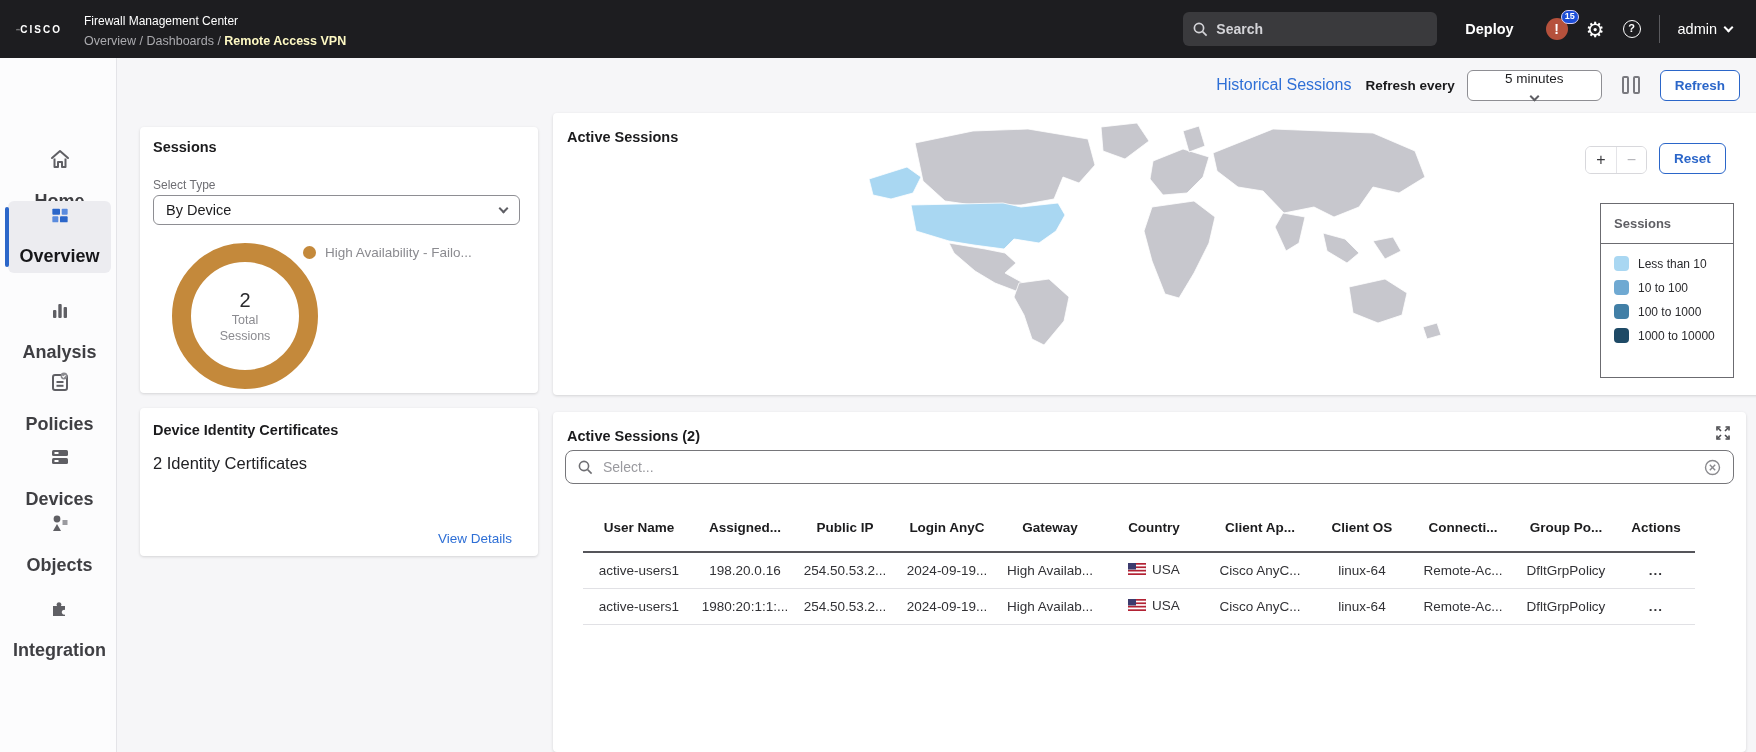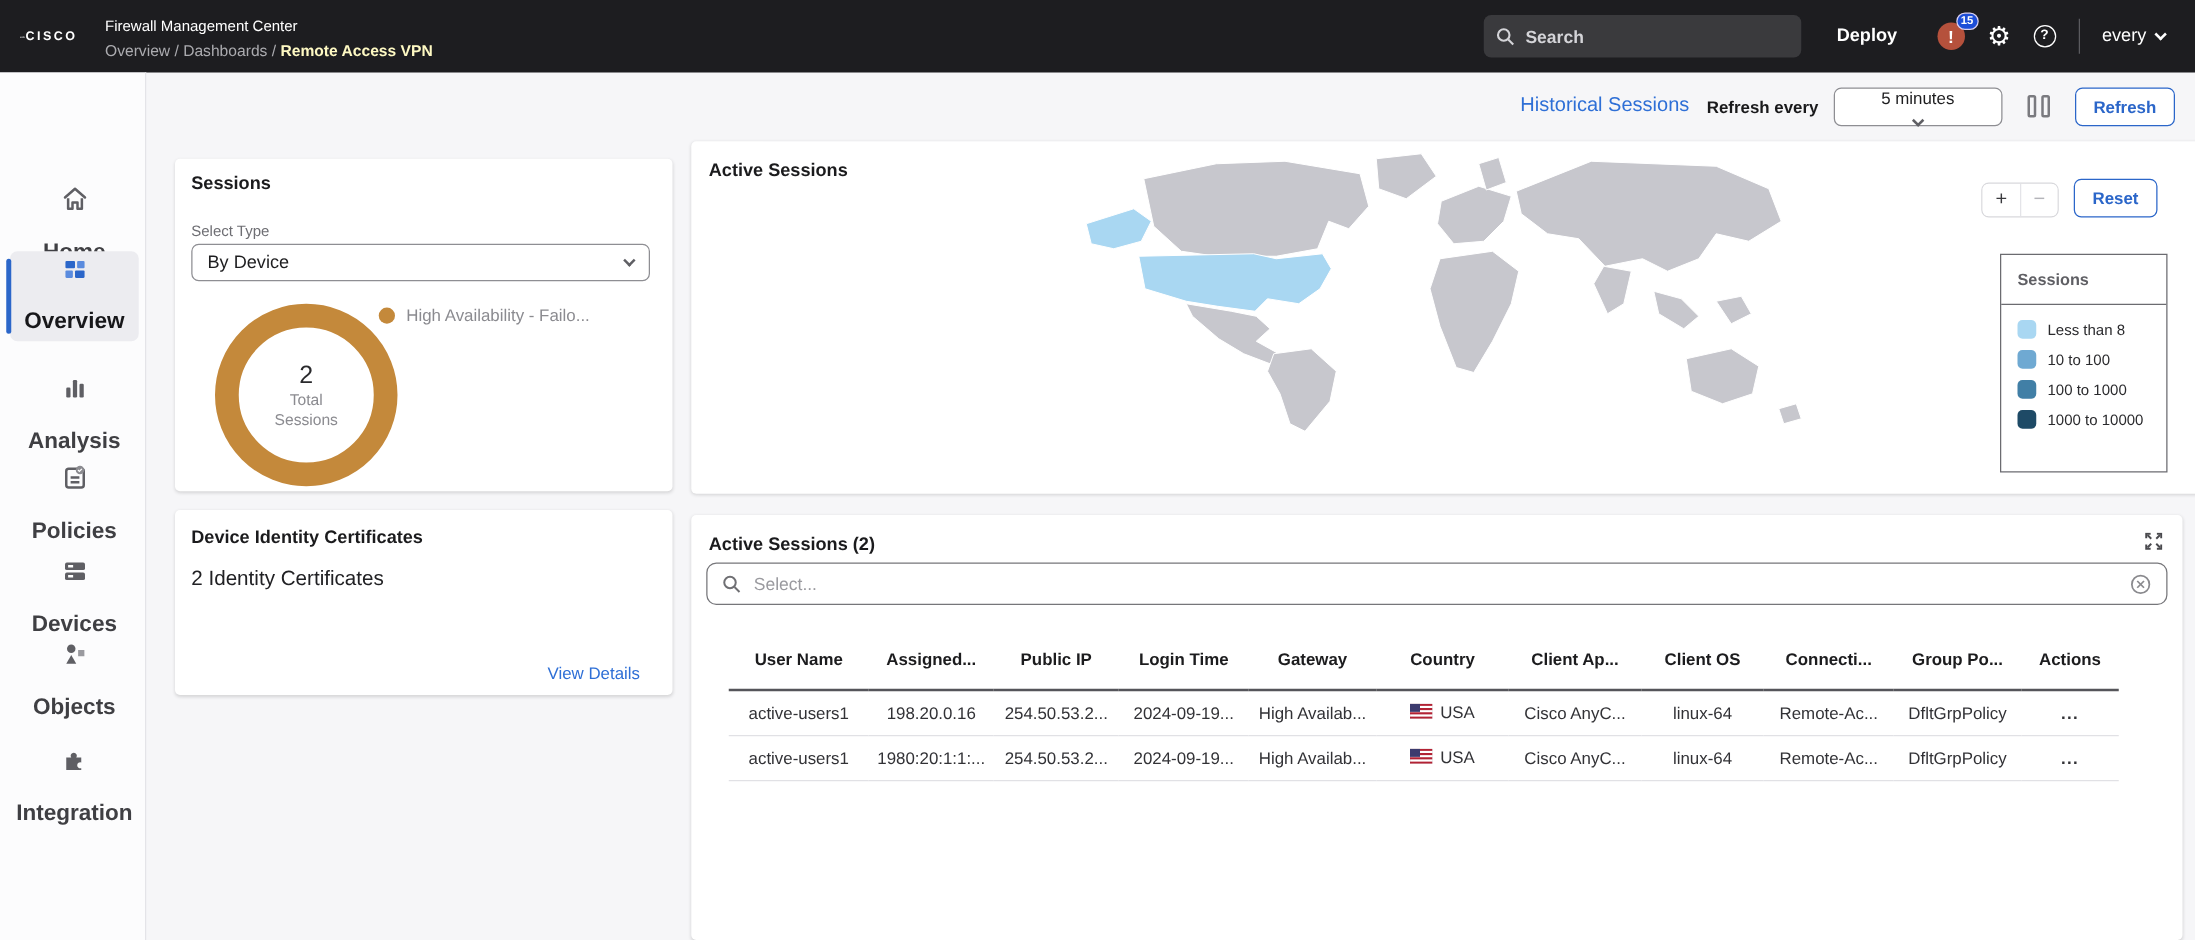--- a/index.html
+++ b/index.html
@@ -166,21 +166,21 @@
     <div class="alert-wrap">
       <div class="alert-dot">!</div>
       <div class="alert-badge">15</div>
     </div>
     <div class="hicon gear">⚙</div>
     <div class="hicon">
         <span class="help-circle">?</span>
       </div>
     <div class="hdivider"></div>
     <div class="huser">
-      <span>every</span>
+      <span>admin</span>
       <span class="chev"></span>
     </div>
   </div>
 </div>
 
 <div class="sidebar">
   <div class="side-item si-1">
     <svg width="22" height="20" viewBox="0 0 22 20">
       <path d="M3 9 L11 2 L19 9" fill="none" stroke="#5f5f64" stroke-width="2" stroke-linecap="round" stroke-linejoin="round"></path>
       <path d="M5.5 9.5 V18 H9 v-5 h4 v5 h3.5 V9.5" fill="none" stroke="#5f5f64" stroke-width="2" stroke-linejoin="round"></path>
@@ -309,21 +309,21 @@
     <button>+</button>
     <button>−</button>
   </div>
   <button class="btn-outline reset-btn">Reset</button>
 
   <div class="map-legend">
     <div class="map-legend-head">Sessions</div>
     <div class="map-legend-body">
       <div class="ml-item">
         <span class="ml-swatch" style="background-color: rgb(169, 215, 242);"></span>
-        <span class="ml-label">Less than 8</span>
+        <span class="ml-label">Less than 10</span>
       </div>
       <div class="ml-item">
         <span class="ml-swatch" style="background-color: rgb(111, 169, 210);"></span>
         <span class="ml-label">10 to 100</span>
       </div>
       <div class="ml-item">
         <span class="ml-swatch" style="background-color: rgb(65, 127, 166);"></span>
         <span class="ml-label">100 to 1000</span>
       </div>
       <div class="ml-item">
@@ -376,21 +376,21 @@
         <col style="width:98px">
       <col style="width:104px">
         <col style="width:102px">
         <col style="width:78px">
     </colgroup>
     <thead>
       <tr>
         <th>User Name</th>
         <th>Assigned...</th>
         <th>Public IP</th>
-        <th>Login Time</th>
+        <th>Login AnyC</th>
         <th>Gateway</th>
         <th>Country</th>
         <th>Client Ap...</th>
         <th>Client OS</th>
         <th>Connecti...</th>
         <th>Group Po...</th>
         <th>Actions</th>
       </tr>
     </thead>
     <tbody>

